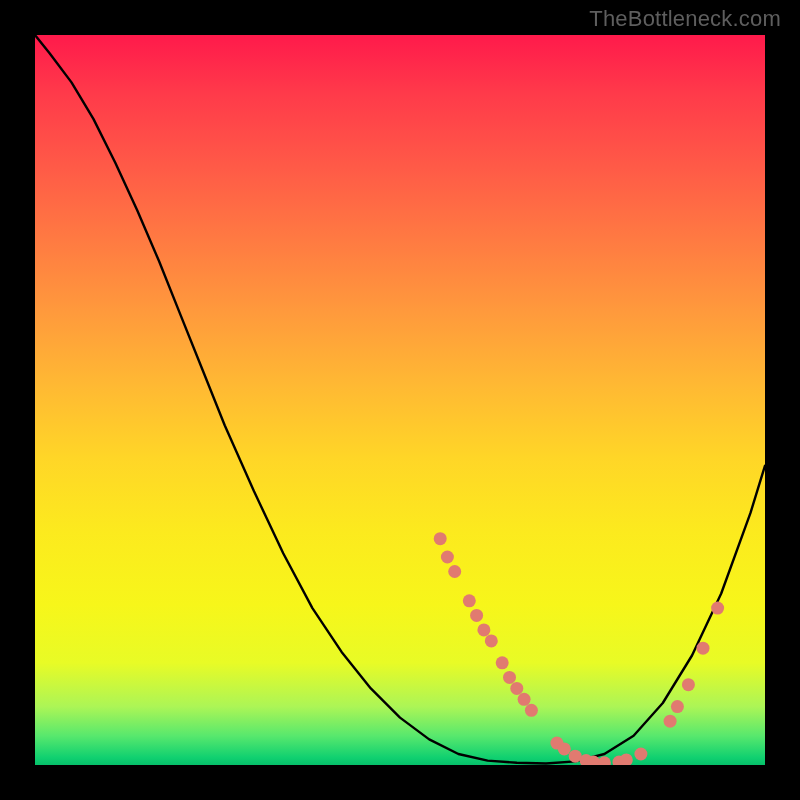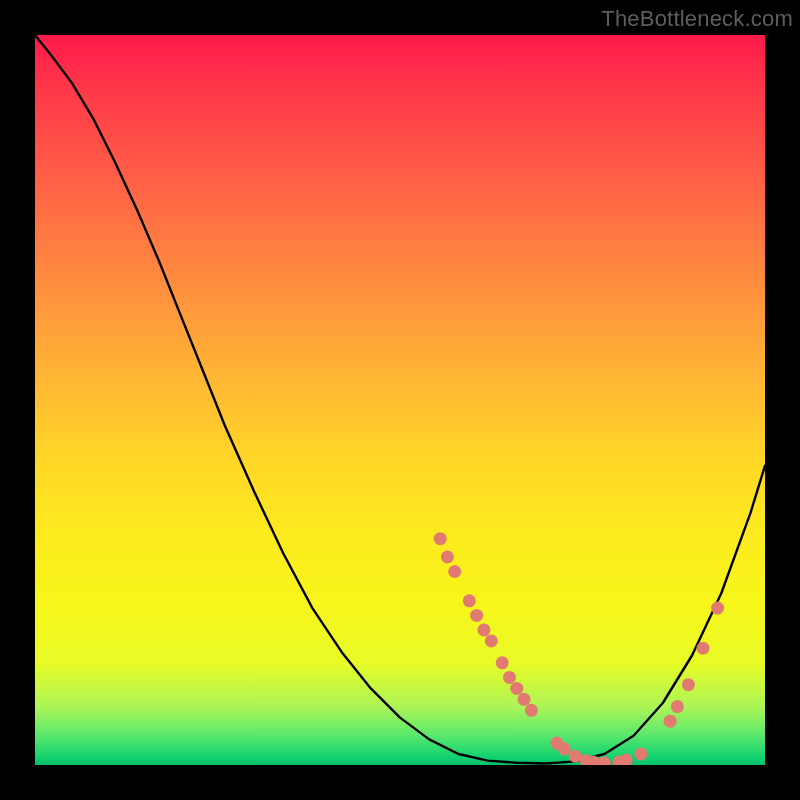--- a/index.html
+++ b/index.html
@@ -42,21 +42,21 @@
       #e8fb26 86%,
       #acf556 92%,
       #58e86d 96%,
       #10d070 99%,
       #06c06a 100%
     );
   }
   .credit {
     position: absolute;
     top: 6px;
-    right: 7px;
+    right: 19px;
     color: #5e5e5e;
     font-size: 22px;
     letter-spacing: 0.2px;
     font-weight: 500;
   }
   svg.curve {
     position: absolute;
     left: 0; top: 0;
     width: 730px;
     height: 730px;

